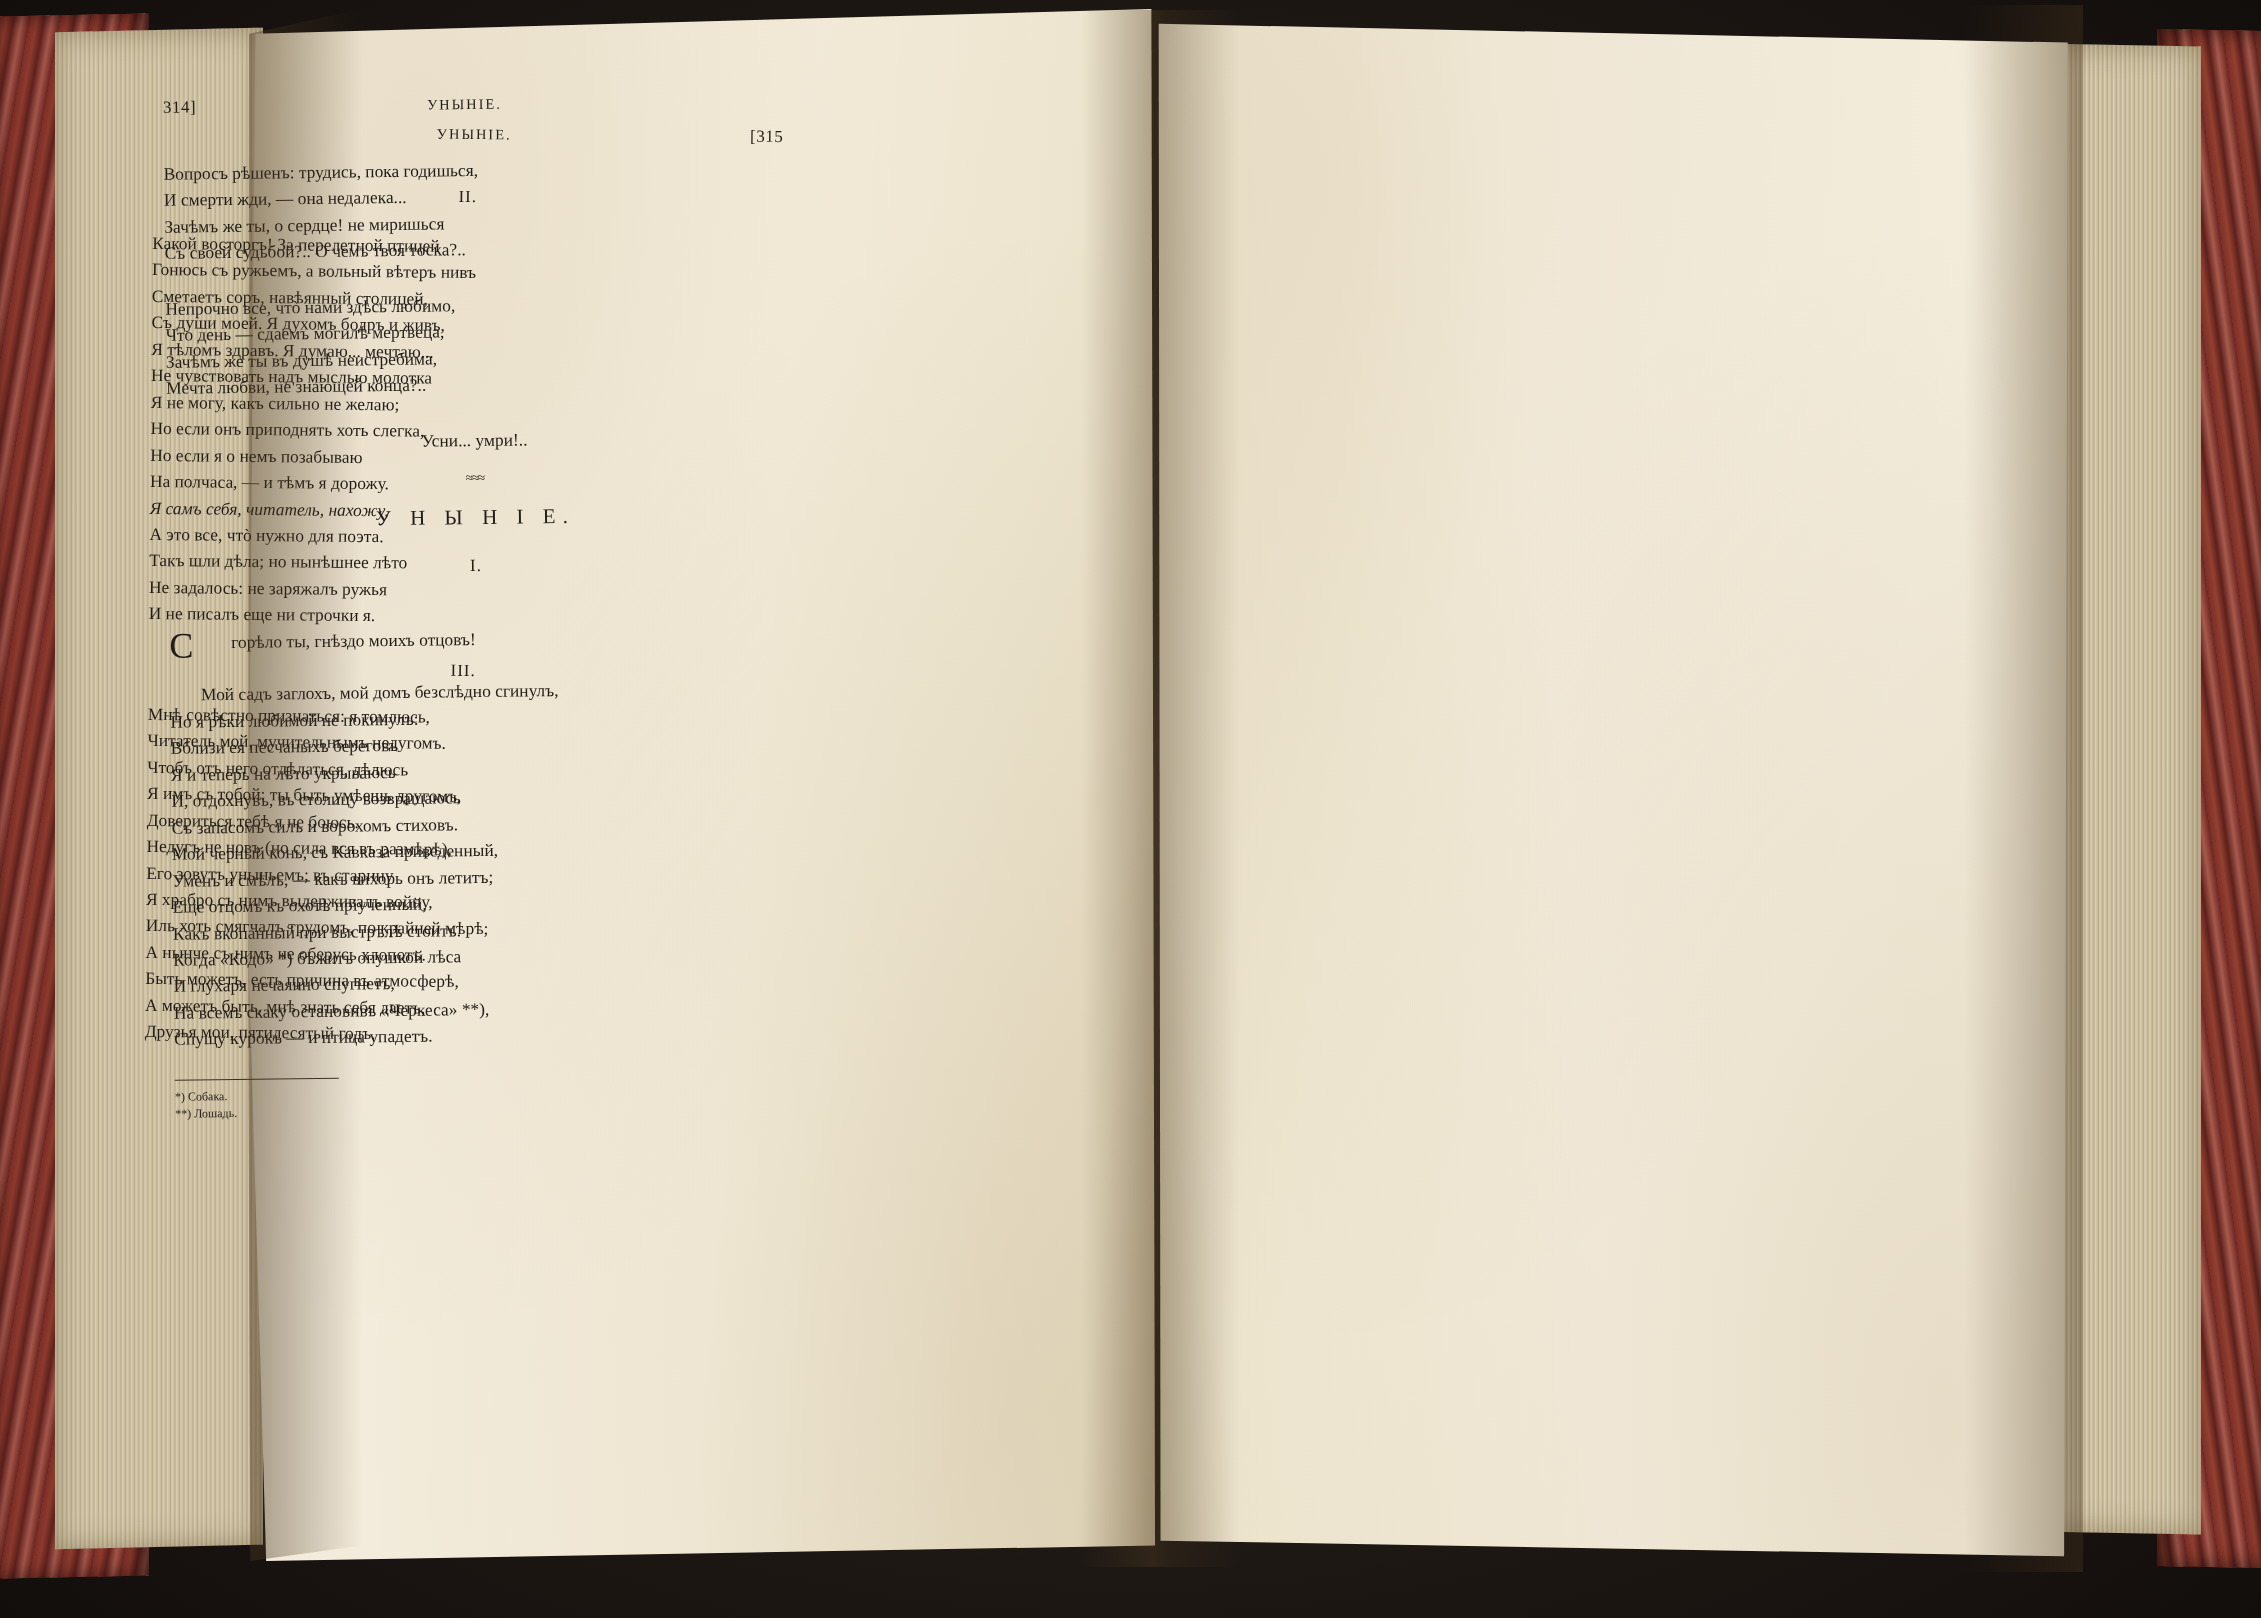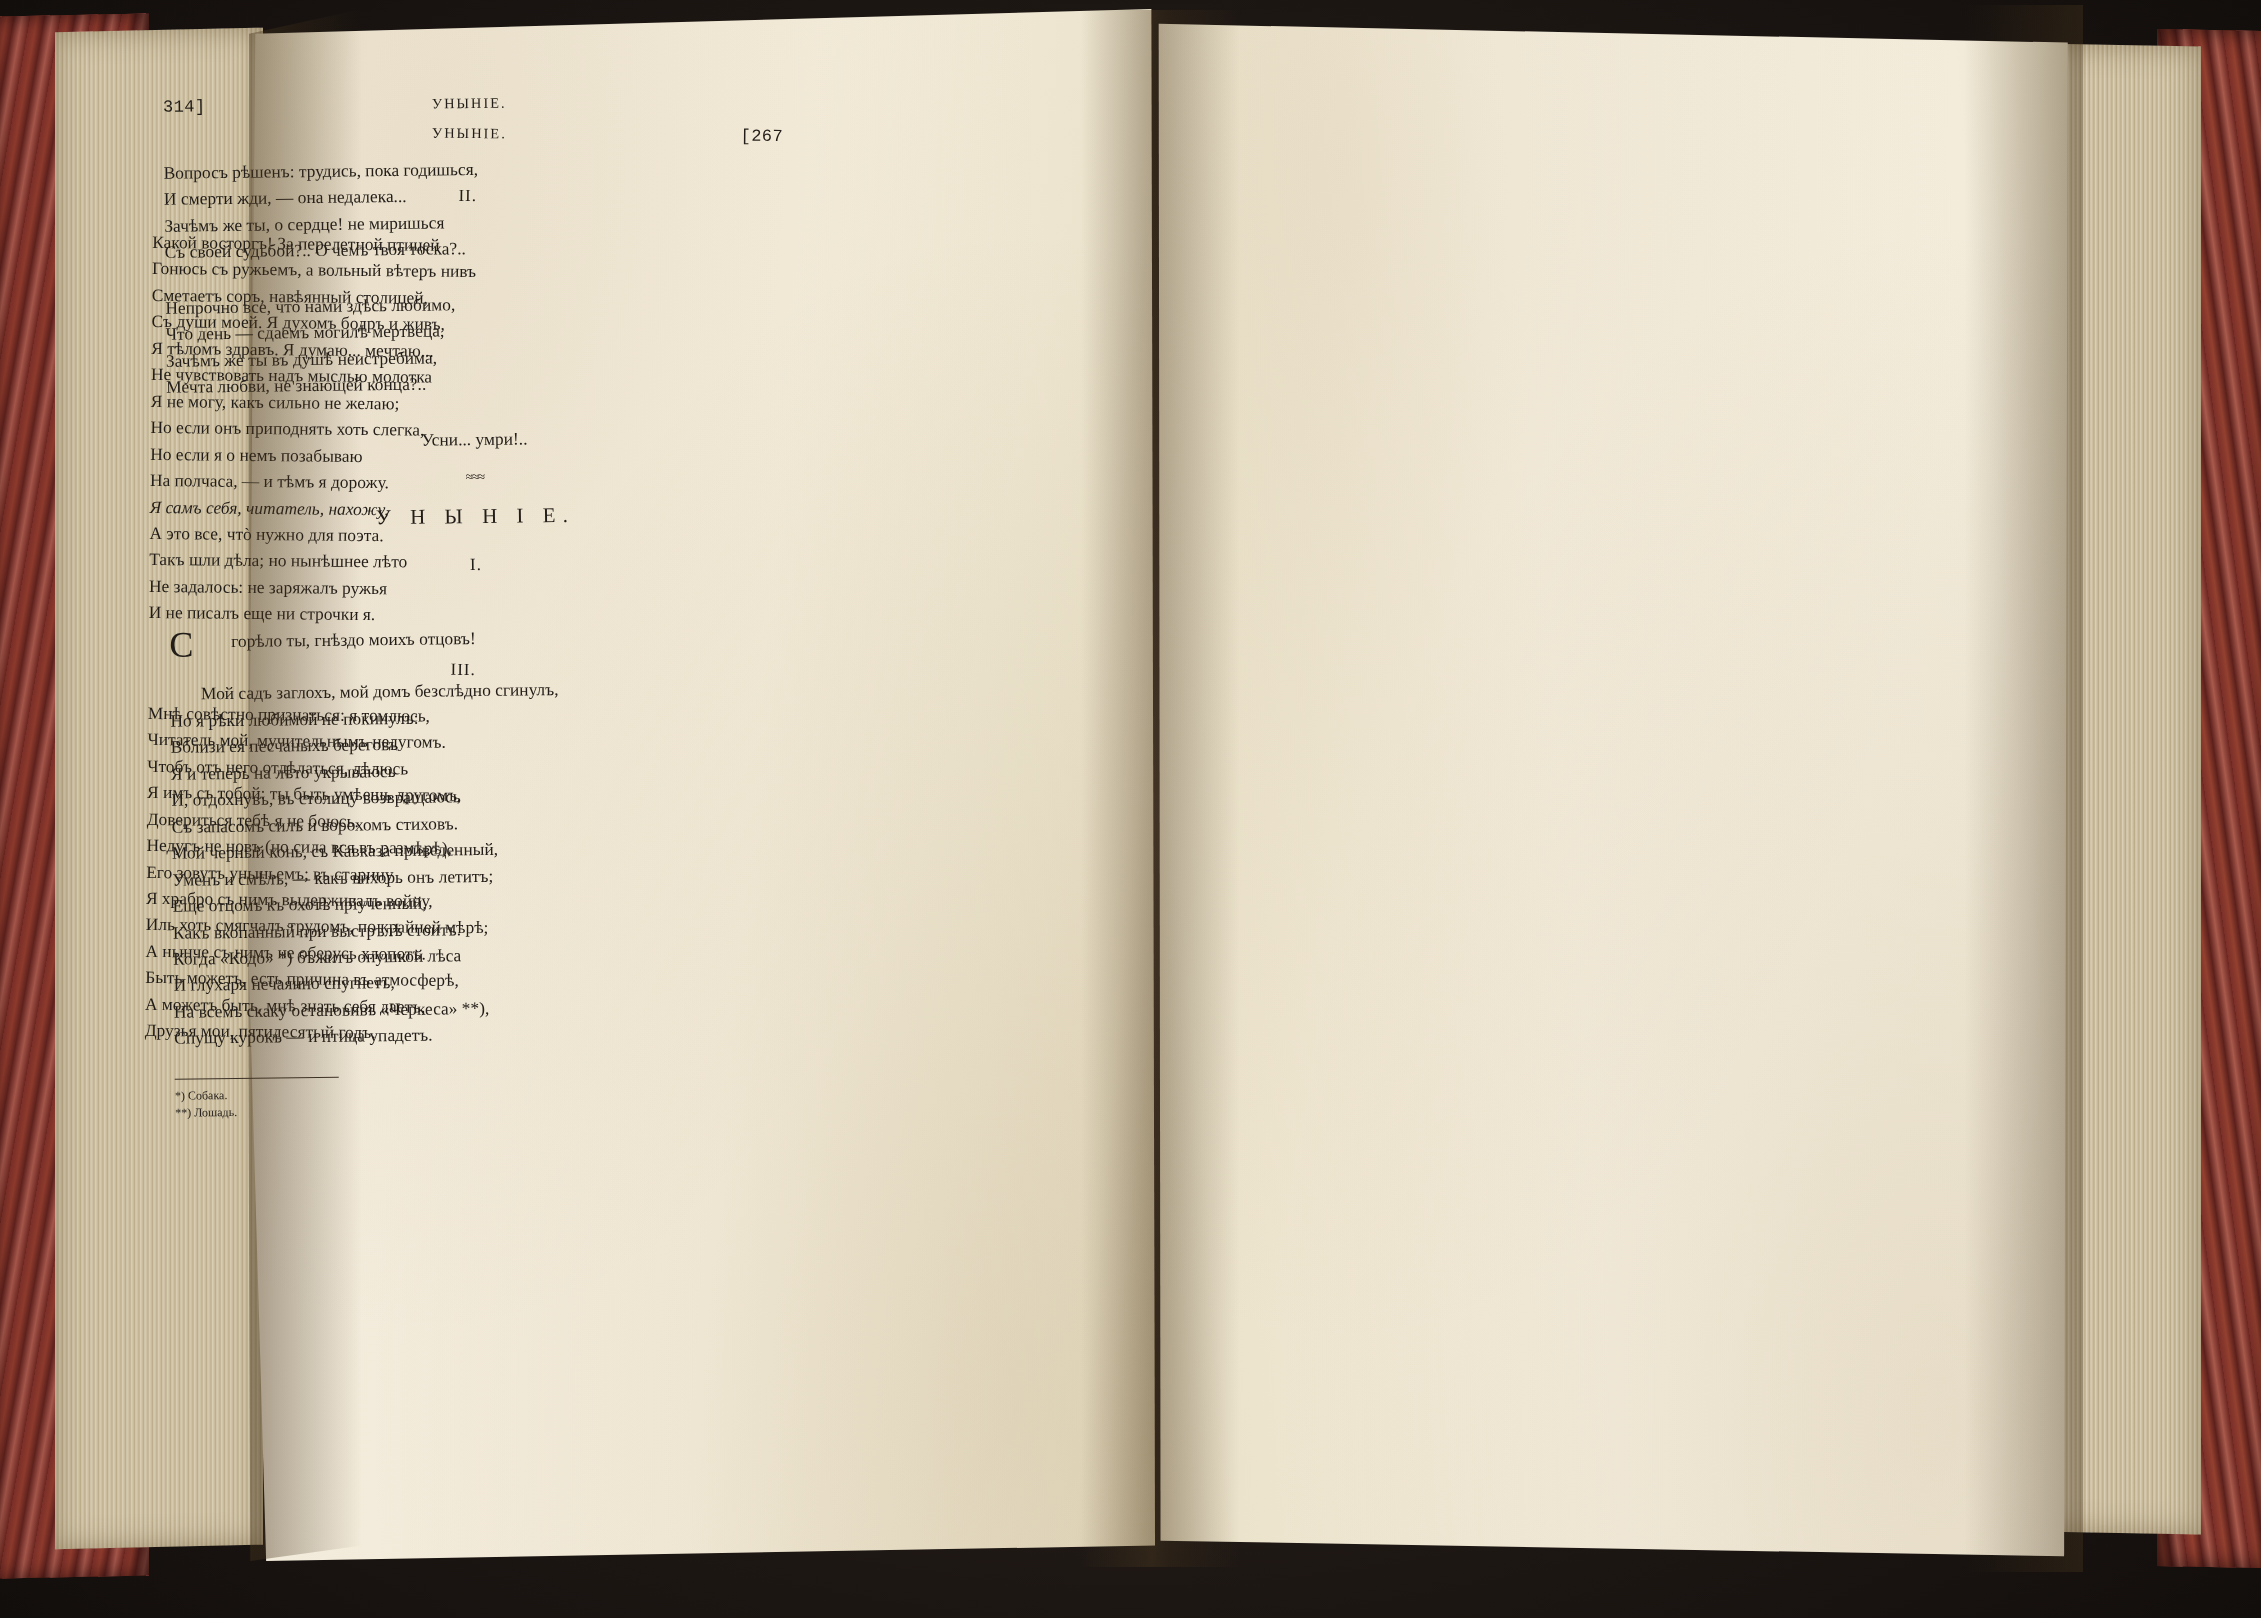--- a/index.html
+++ b/index.html
@@ -146,21 +146,20 @@
 
   .runhead {
     display: flex;
     align-items: baseline;
     font-size: 15.4px;
     letter-spacing: 0.5px;
     margin-bottom: 43px;
   }
   .runhead .folio {
     font-size: 17px;
-    font-family: Liberation Mono, monospace;
   }
   .runhead .title {
     flex: 1;
     text-align: center;
     font-size: 14.4px;
     letter-spacing: 2px;
   }
   .runhead.right .title { text-align: center; }
 
   .stanza {
@@ -314,21 +313,21 @@
 
   <div class="page page-right">
     <div class="aging"></div>
   </div>
 
   <div class="text-col right-col">
 
     <div class="runhead right">
       <span style="width:45px"></span>
       <span class="title">УНЫНІЕ.</span>
-      <span class="folio">[267</span>
+      <span class="folio">[315</span>
     </div>
 
     <div class="sect-num rightpage">II.</div>
 
     <div style="margin-bottom:31px;">
       <div class="line">Какой восторгъ! За перелетной птицей</div>
       <div class="line">Гонюсь съ ружьемъ, а вольный вѣтеръ нивъ</div>
       <div class="line">Сметаетъ соръ, навѣянный столицей,</div>
       <div class="line">Съ души моей. Я духомъ бодръ и живъ,</div>
       <div class="line">Я тѣломъ здравъ. Я думаю... мечтаю...</div>

